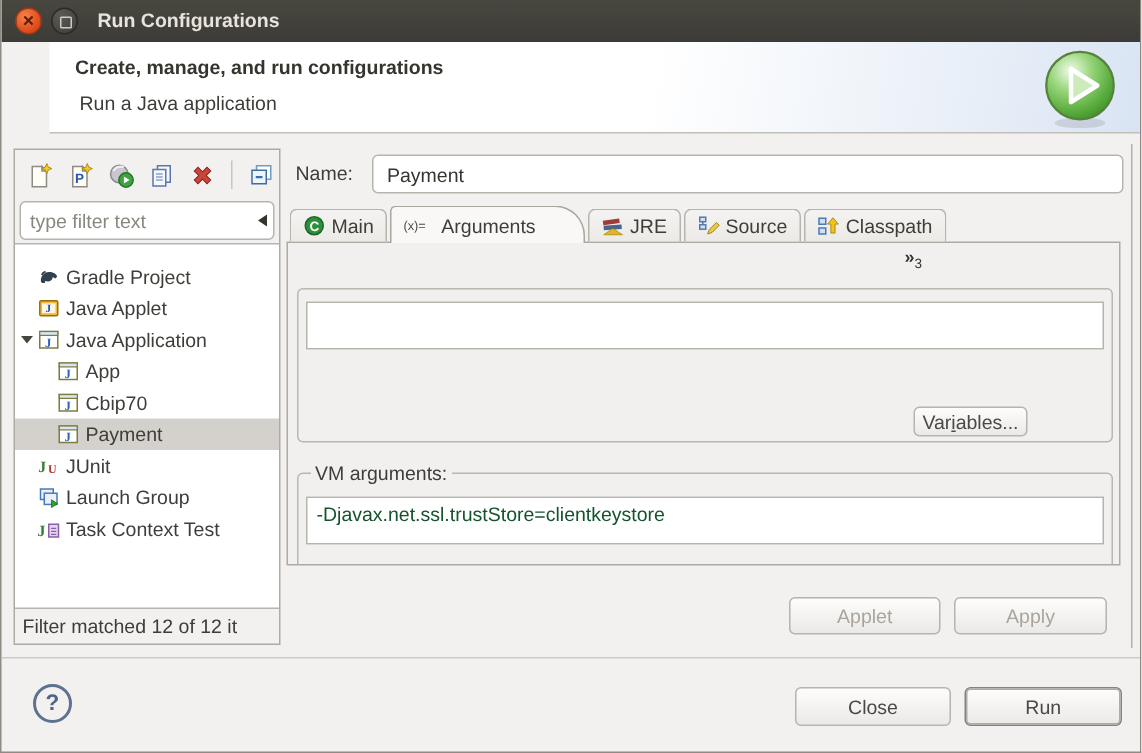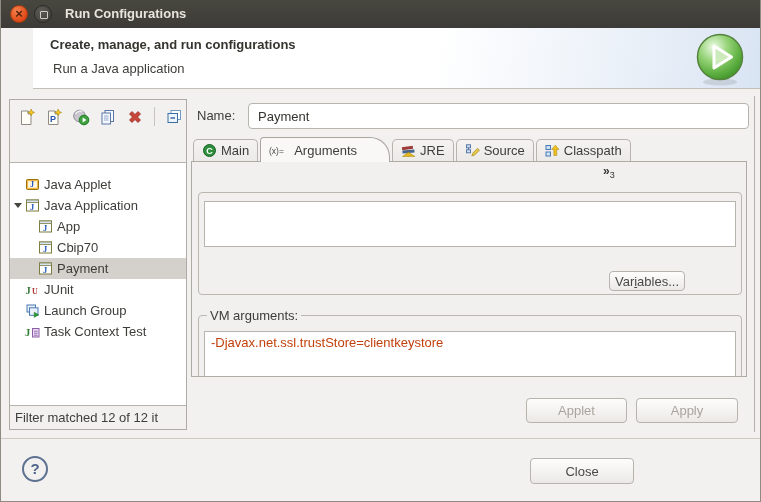--- a/index.html
+++ b/index.html
@@ -51,21 +51,21 @@
   .tab.selected { height:25px; margin-bottom:0; background:#f9f8f6; border-color:#a9a59f; border-radius:4px 20px 0 0; padding-right:32px; }
   .tab-icon { width:15px; height:15px; flex:none; }
   .tab-icon.wide { width:21px; }
   .content { position:absolute; left:0; top:65px; width:556px; height:216px; border:1px solid #aeaaa4; background:#f1f0ee; overflow:hidden; z-index:1; }
   .overflow-ind { position:absolute; left:411px; top:2px; color:#35342f; font-weight:bold; font-size:12px; cursor:default; }
   .overflow-ind sub { font-weight:normal; font-size:9px; }
   fieldset.group { position:absolute; left:6px; width:544px; border:1px solid #bab6b0; border-radius:4px; padding:0 5px; }
   fieldset.group legend { padding:0 3px; margin-left:3px; color:#3e3d39; }
   #prog-group { top:30px; height:103px; }
   #vm-group { top:146px; height:110px; }
-  .arg-area { position:absolute; left:5px; right:5px; top:8px; height:46px; background:#fff; border:1px solid #b7b3ad; resize:none; outline:none; padding:3px 6px; font:13px "Liberation Sans","DejaVu Sans",sans-serif; color:#c2410c; overflow:hidden; }
+  .arg-area { position:absolute; left:5px; right:5px; top:8px; height:32px; background:#fff; border:1px solid #b7b3ad; resize:none; outline:none; padding:3px 6px; font:13px "Liberation Sans","DejaVu Sans",sans-serif; color:#14532d; overflow:hidden; }
   .var-btn { position:absolute; right:56px; width:76px; height:20px; }
   #prog-var-btn { bottom:3px; }
   .right-btns .btn, .var-btn, .foot-btn { background:linear-gradient(#fdfdfc,#ebe9e6); border:1px solid #b7b3ad; border-radius:4px; color:#4a4945; font:13px "Liberation Sans","DejaVu Sans",sans-serif; text-align:center; cursor:default; }
   .mnemonic { text-decoration:underline; }
   .revert-btn { position:absolute; left:335px; top:302px; width:101px; height:25px; }
   .apply-btn { position:absolute; left:445px; top:302px; width:102px; height:25px; }
   .btn.disabled { color:#a9a59e; }
 
   
   .footer-sep { position:absolute; left:0; right:0; top:438px; height:1px; background:#cdcac4; }
@@ -131,22 +131,33 @@
         <path d="M3.5 6l2.5-2.5L9 6.5l3-3L14.5 6l-3 3 3 3-2.5 2.5-3-3-3 3L3.5 12l3-3z" fill="#c8453a" stroke="#8e2017" stroke-width="0.7"></path>
       </svg>
       <div class="tb-sep"></div>
       <svg class="tb-icon" viewBox="0 0 18 18">
         <rect x="6" y="2.5" width="9.5" height="9" fill="#ffffff" stroke="#6f9ac2"></rect>
         <rect x="3" y="5.5" width="9.5" height="9" fill="#eef4fb" stroke="#3a6ea5"></rect>
         <path d="M5.5 10h4.5" stroke="#3a6ea5" stroke-width="1.5"></path>
       </svg>
     </div>
 
+    <div class="filter-box">
+      <input class="filter-input" type="text" placeholder="type filter text" style="">
+      <div class="filter-arrow"></div>
+    </div>
 
     <div class="tree">
+      <div class="tree-row lvl1">
+        <svg class="t-icon" viewBox="0 0 15 15">
+          <path d="M2.3 10.8C1.8 7.2 4.4 4.3 7.6 4.3c2.7 0 5.2 1.3 5.5 3.2l-1.3 1.1-1.6-1c-.2 1.9-1.5 3-3.3 3-.6 0-1.2-.1-1.7-.3l-.4 1.4H3.1z" fill="#30414f"></path>
+          <path d="M2.8 6.2c.5-1 1.5-1.8 2.6-2.1" stroke="#30414f" stroke-width="1.2" fill="none"></path>
+        </svg>
+        <span>Gradle Project</span>
+      </div>
       <div class="tree-row lvl1">
         <svg class="t-icon" viewBox="0 0 15 15">
           <rect x="1.5" y="2.5" width="12" height="10" rx="1" fill="#f3b63e" stroke="#96700f"></rect>
           <rect x="3" y="4.2" width="9" height="6.6" fill="#fdf6e0"></rect>
           <text x="5.3" y="10.3" font-size="7.5" font-weight="bold" fill="#1d4ebc" font-family="Liberation Serif">J</text>
         </svg>
         <span>Java Applet</span>
       </div>
       <div class="tree-row lvl1">
         <div class="exp down"></div>
@@ -271,14 +282,15 @@
 
     <div class="right-btns">
       <button class="btn disabled revert-btn">Applet</button>
       <button class="btn disabled apply-btn">Apply</button>
     </div>
   </div>
 
   <div class="footer-sep"></div>
   <button class="help-btn">?</button>
   <button class="foot-btn close-btn">Close</button>
+  <button class="foot-btn run-btn">Run</button>
 
 </div>
 
 </body></html>

